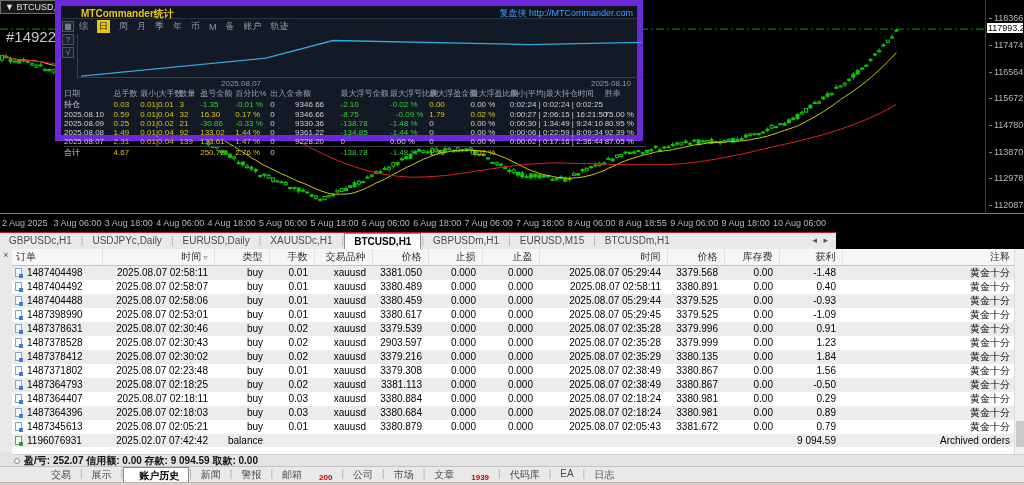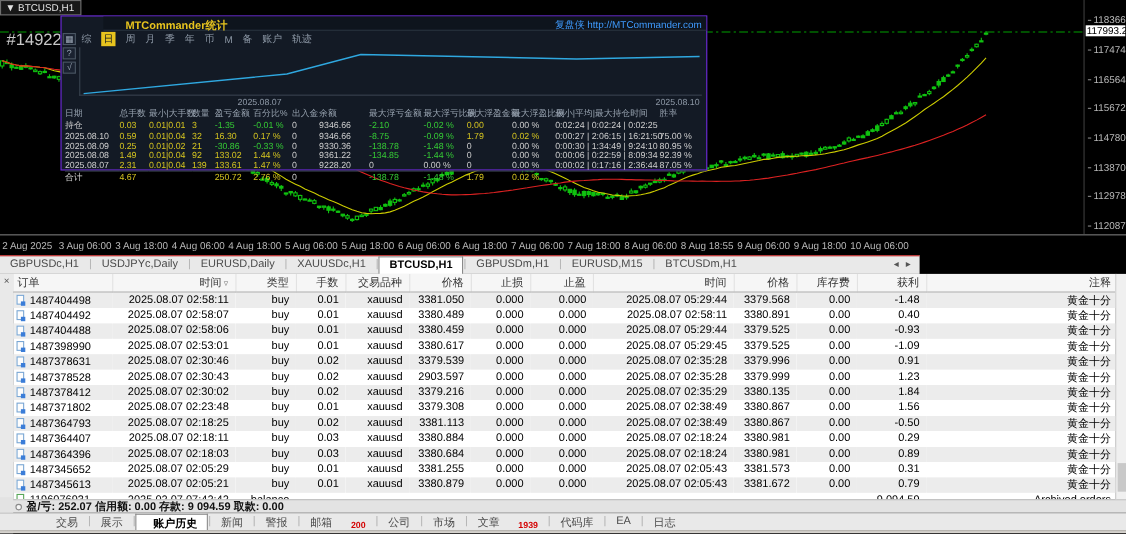--- a/index.html
+++ b/index.html
@@ -13,21 +13,21 @@
   .price-axis { position:absolute; left:985px; top:0; width:39px; height:213px; background:#000; border-left:1px solid #3c3c3c; }
   .price-axis .tick { position:absolute; left:3px; color:#b8b8b8; font-size:9px; white-space:nowrap; }
   .price-axis .tick::before { content:""; display:inline-block; width:3px; height:1px; background:#888; vertical-align:middle; margin-right:2px; }
   .cur-price { position:absolute; left:1px; right:1px; background:#fff; color:#000; font-size:9px; padding:0 1px; z-index:3; }
   .time-axis { position:absolute; left:0; top:213px; width:1024px; height:19px; background:#000; border-top:1px solid #7a7a7a; }
   .time-axis .tlabel { position:absolute; top:4px; color:#b8b8b8; font-size:9px; white-space:nowrap; }
   .symbol-tab { position:absolute; left:0; top:0; height:14px; background:#181818; border:1px solid #6e6e6e; color:#e2e2e2; font-size:9px; padding:1px 6px 1px 4px; z-index:5; white-space:nowrap; }
   .trade-marker { position:absolute; left:6px; top:28px; color:#c8c8c8; font-size:15px; z-index:4; }
 
   
-  .overlay { position:absolute; left:55px; top:14px; width:588px; height:141px; background:#131a25; border:1px solid #6d28d9; z-index:6;padding-left:38px; }
+  .overlay { position:absolute; left:55px; top:0; width:588px; height:141px; background:#131a25; border:6px solid #6d28d9; z-index:6; }
   .op-title { position:relative; height:13px; background:#0e141d; border-bottom:1px solid #2a3340; }
   .op-title .t { position:absolute; left:20px; top:1px; color:#e8c41e; font-size:10px; font-weight:bold; }
   .op-title .brand { position:absolute; right:4px; top:1px; color:#3f9bff; font-size:9px; }
   .op-menu { position:absolute; left:18px; top:14px; height:13px; display:flex; gap:9px; align-items:center; }
   .op-menu .mi { color:#8d98a6; font-size:9px; cursor:default; }
   .op-menu .mi.active { color:#0e141d; background:#e8c41e; padding:0 2px; }
   .op-btns { position:absolute; left:1px; top:15px; width:13px; display:flex; flex-direction:column; gap:2px; }
   .op-btns .b { width:12px; height:11px; border:1px solid #4a5663; color:#9aa6b4; font-size:8px; line-height:9px; text-align:center; background:#1a2230; }
   .op-chart { position:absolute; left:16px; top:28px; width:566px; height:44px; border-left:1px solid #39424f; border-bottom:1px solid #39424f; }
   .op-xlab { position:absolute; top:73px; color:#8d98a6; font-size:8px; }
@@ -620,21 +620,21 @@
             <tr>
               <td style="color: rgb(207, 207, 207);">2025.08.10</td>
               <td style="color: rgb(214, 197, 32);">0.59</td>
               <td style="color: rgb(214, 197, 32);">0.01|0.04</td>
               <td style="color: rgb(214, 197, 32);">32</td>
               <td style="color: rgb(214, 197, 32);">16.30</td>
               <td style="color: rgb(214, 197, 32);">0.17 %</td>
               <td style="color: rgb(207, 207, 207);">0</td>
               <td style="color: rgb(207, 207, 207);">9346.66</td>
               <td style="color: rgb(53, 204, 53);">-8.75</td>
-              <td style="color: rgb(53, 204, 53);">-0.09 %</td>
+              <td style="color: rgb(53, 204, 53); text-align: center;">-0.09 %</td>
               <td style="color: rgb(214, 197, 32);">1.79</td>
               <td style="color: rgb(214, 197, 32);">0.02 %</td>
               <td style="color: rgb(207, 207, 207);">0:00:27 | 2:06:15 | 16:21:50</td>
               <td style="color: rgb(207, 207, 207);">75.00 %</td>
             </tr>
             <tr>
               <td style="color: rgb(207, 207, 207);">2025.08.09</td>
               <td style="color: rgb(214, 197, 32);">0.25</td>
               <td style="color: rgb(214, 197, 32);">0.01|0.02</td>
               <td style="color: rgb(214, 197, 32);">21</td>
@@ -918,35 +918,20 @@
             <td>3380.684</td>
             <td>0.000</td>
             <td>0.000</td>
             <td>2025.08.07 02:18:24</td>
             <td>3380.981</td>
             <td>0.00</td>
             <td>0.89</td>
             <td>黄金十分</td>
           </tr>
           <tr>
-            <td><span class="ic"></span>1487345652</td>
-            <td>2025.08.07 02:05:29</td>
-            <td>buy</td>
-            <td>0.01</td>
-            <td>xauusd</td>
-            <td>3381.255</td>
-            <td>0.000</td>
-            <td>0.000</td>
-            <td>2025.08.07 02:05:43</td>
-            <td>3381.573</td>
-            <td>0.00</td>
-            <td>0.31</td>
-            <td>黄金十分</td>
-          </tr>
-          <tr>
             <td><span class="ic"></span>1487345613</td>
             <td>2025.08.07 02:05:21</td>
             <td>buy</td>
             <td>0.01</td>
             <td>xauusd</td>
             <td>3380.879</td>
             <td>0.000</td>
             <td>0.000</td>
             <td>2025.08.07 02:05:43</td>
             <td>3381.672</td>

